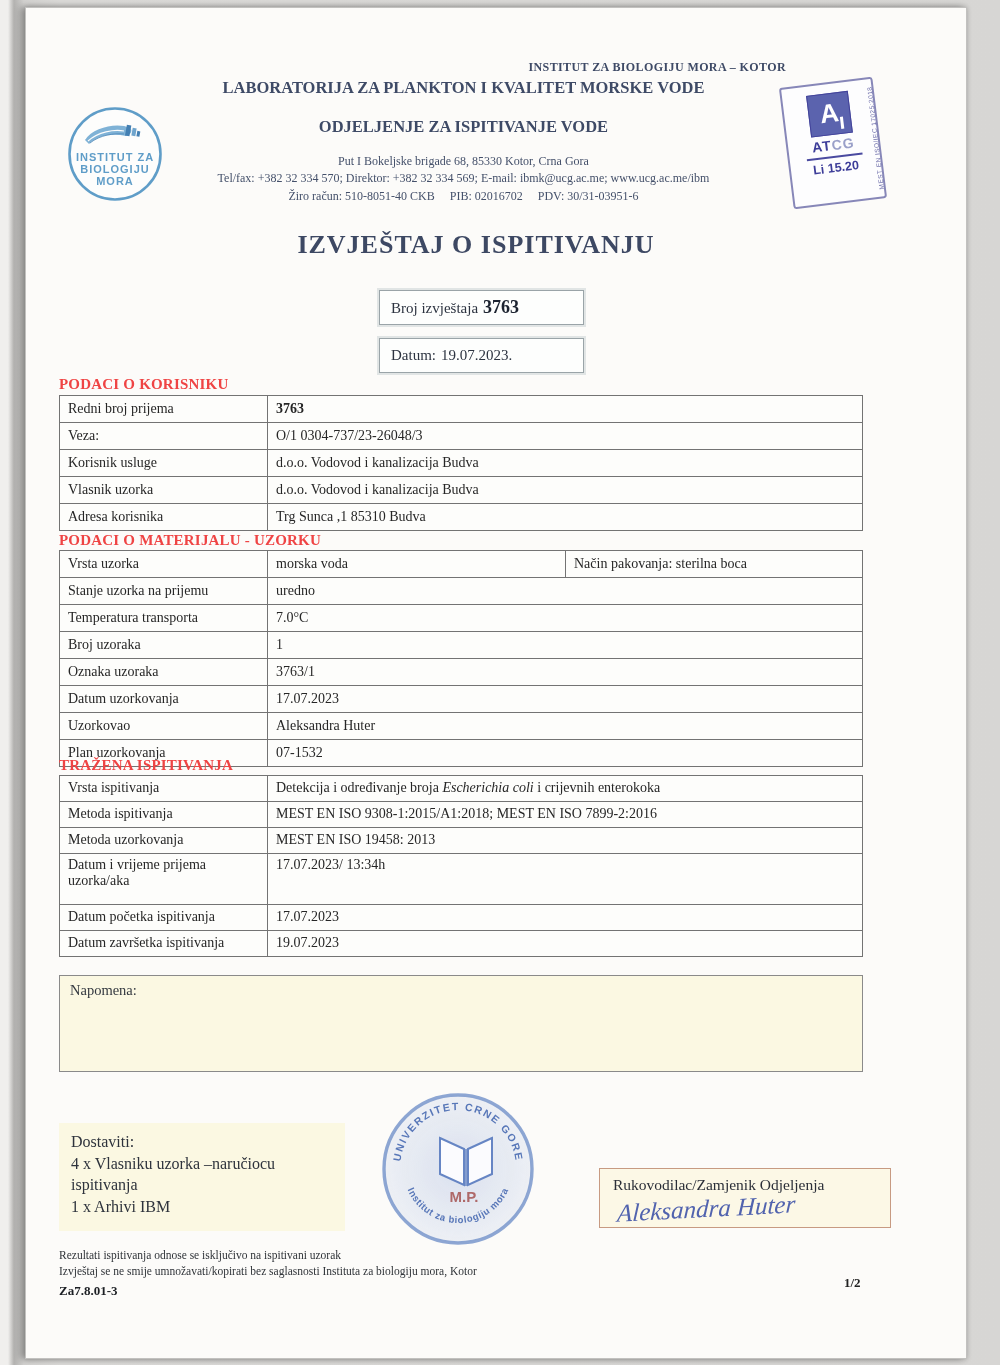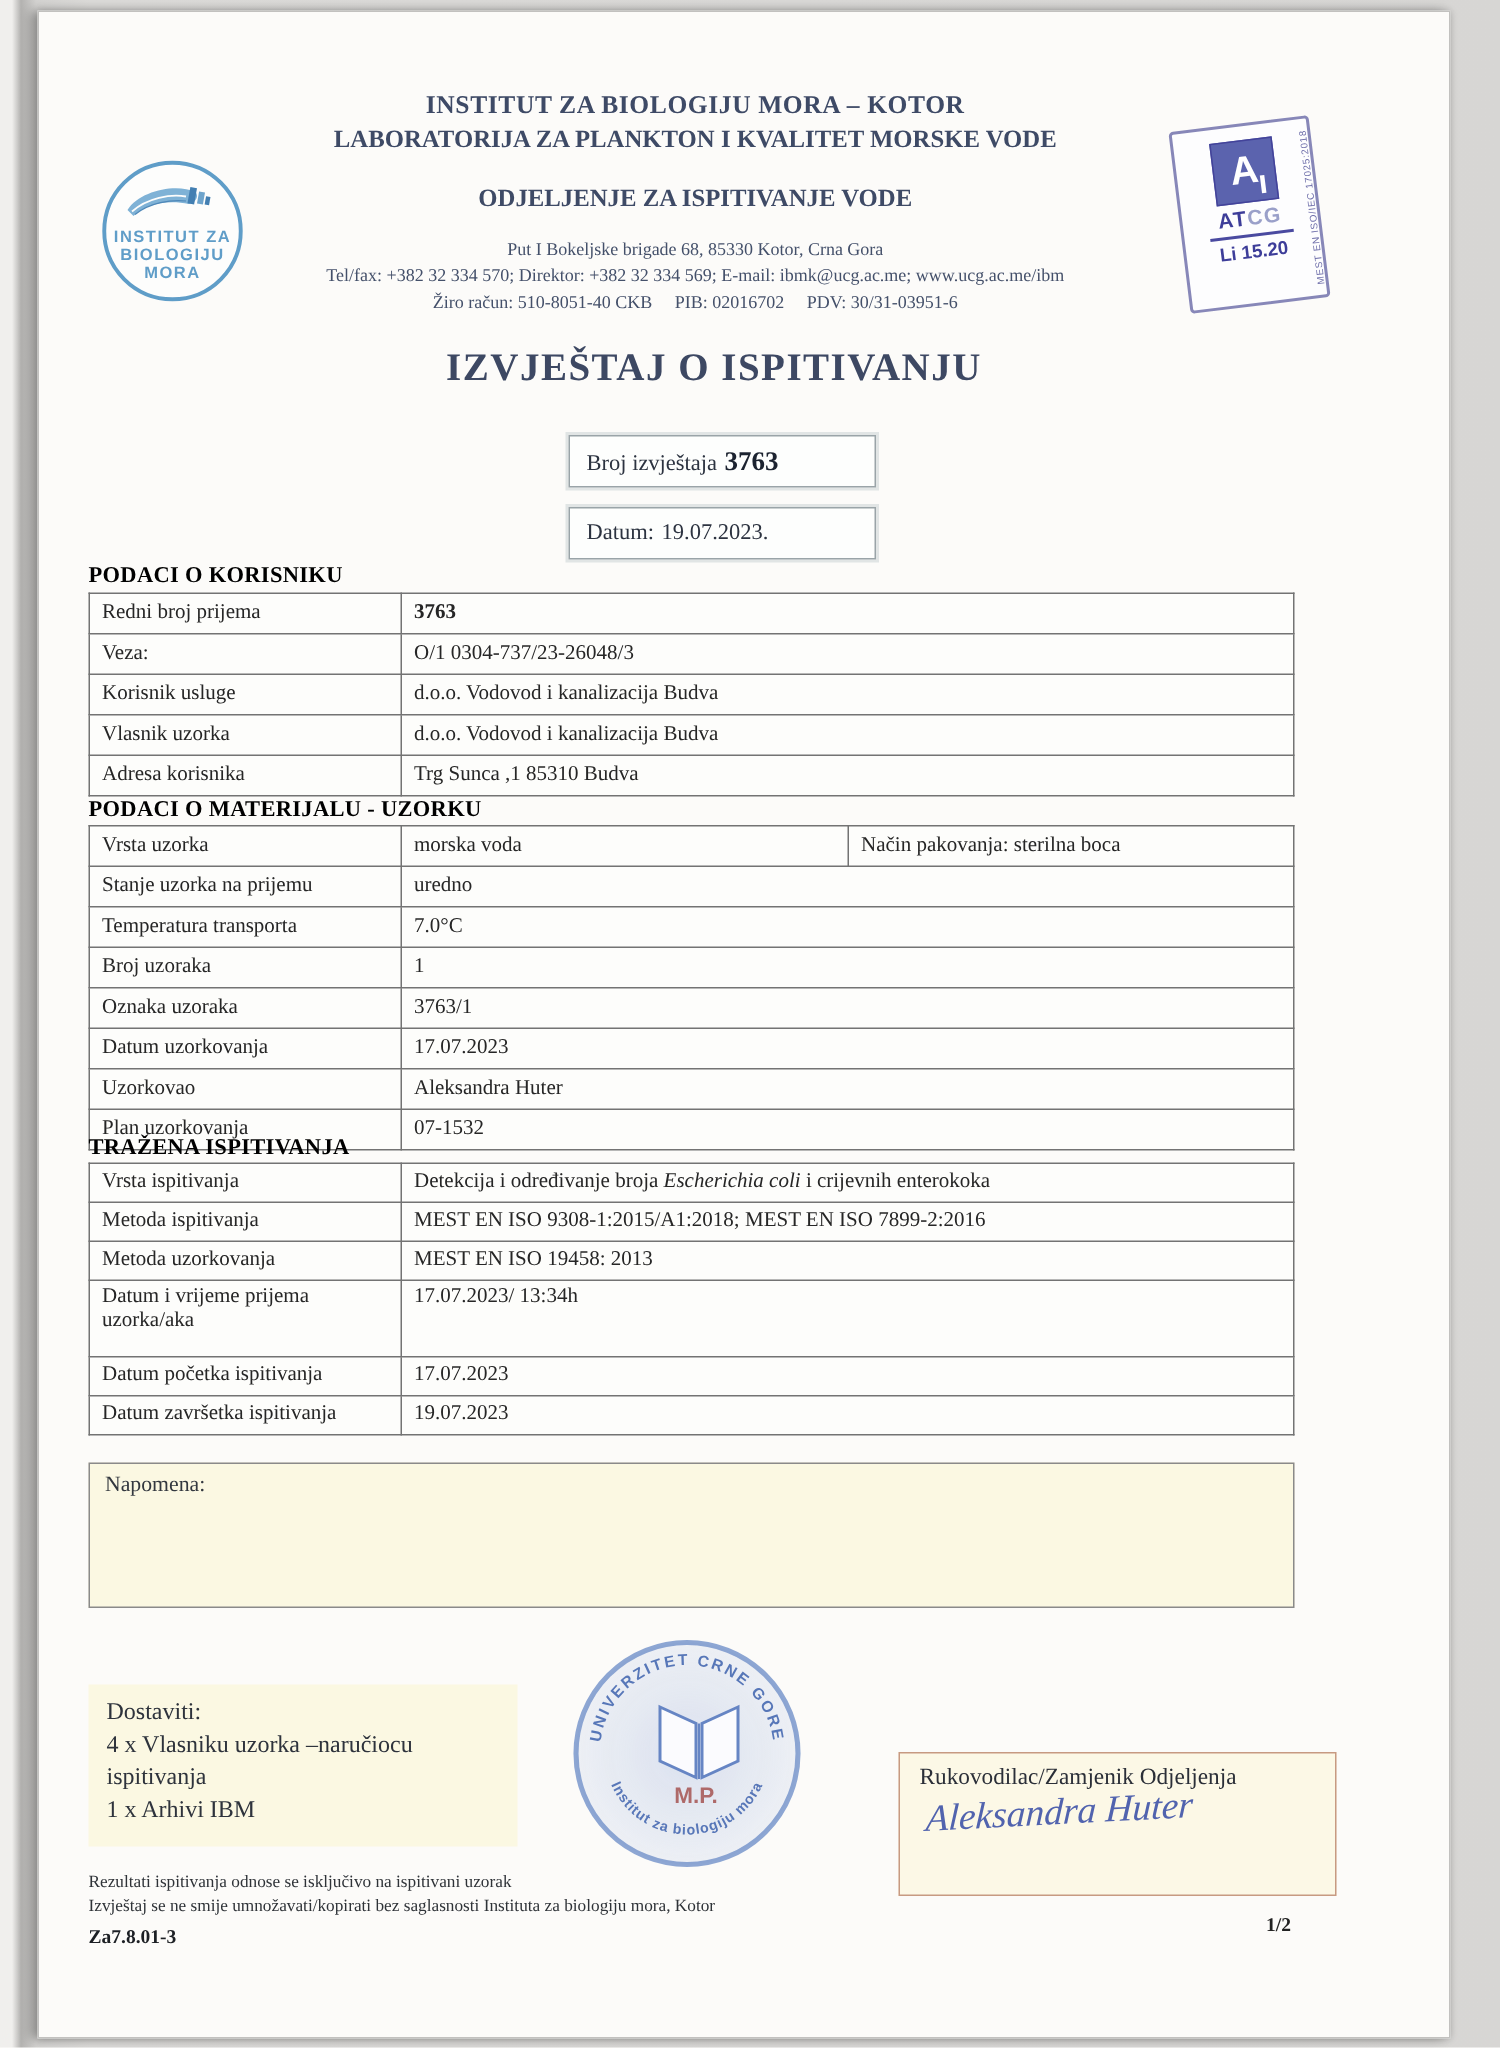--- a/index.html
+++ b/index.html
@@ -9,21 +9,21 @@
     font-family:"Liberation Serif",serif;
   }
   .page{
     position:absolute;left:25px;top:7px;width:940px;height:1350px;
     background:#fcfbf9;
     box-shadow:-5px 0 7px rgba(0,0,0,.28), 0 0 5px rgba(0,0,0,.22);
     border:1px solid #c2c1bf;
   }
   
   .hdr{position:absolute;top:52px;left:115px;width:645px;text-align:center;color:#3e4a66;}
-  .hdr .l1{font-weight:bold;font-size:17px;letter-spacing:.4px;}
+  .hdr .l1{font-weight:bold;font-size:12px;letter-spacing:.4px;text-align:right;}
   .hdr .l2{font-weight:bold;font-size:16.5px;margin-top:3px;}
   .hdr .l3{font-weight:bold;font-size:16.5px;margin-top:19px;}
   .hdr .contact{margin-top:16px;font-size:12px;color:#44506a;line-height:1.45;}
   .hdr .contact .pre{white-space:pre;}
   
   .logo-left{position:absolute;left:40px;top:97px;width:98px;height:98px;}
   
   .logo-right{
     position:absolute;left:760px;top:74px;width:90px;height:118px;
     border:2px solid #8787b8;border-radius:3px;background:#fdfdfe;
@@ -47,21 +47,21 @@
     font-weight:bold;font-size:26px;letter-spacing:1px;color:#3d4863;}
   .meta{position:absolute;top:282px;left:353px;width:205px;}
   .meta .mbox{
     border:1px solid #9aa4a8;background:#fdfefd;
     box-shadow:0 0 0 2px rgba(175,188,193,.35);
     height:33px;line-height:33px;padding-left:11px;font-size:15px;color:#2c3340;margin-bottom:13px;
   }
   .meta .mbox b{font-size:18px;margin-left:5px;color:#1c2330;}
   .meta .mbox .sp{margin-left:5px;}
   
-  .sec-h{position:absolute;left:33px;font-weight:bold;font-size:15px;color:#000000;letter-spacing:.2px;}
+  .sec-h{position:absolute;left:33px;font-weight:bold;font-size:15px;color:#ef4444;letter-spacing:.2px;}
   table.doc{position:absolute;left:33px;border-collapse:collapse;width:804px;table-layout:fixed;background:#fdfdfb;}
   table.doc td{
     border:1px solid #737373;height:24px;padding:1px 8px;
     font-size:14px;line-height:1.15;color:#262626;overflow:hidden;white-space:nowrap;
   }
   table.doc td.lbl{width:191px;}
   td.v-bold{font-weight:bold;font-size:15px;}
   table.t3 td{height:23px;}
   table.t3 td.wrap{white-space:normal;}
   tr.dbl td{height:46px;vertical-align:top;padding-top:3px;}
@@ -72,21 +72,21 @@
     background:#fbf8e2;border:1px solid #8a8a8a;box-sizing:border-box;
     font-size:14.5px;color:#33383f;padding:6px 10px;
   }
   
   .dostaviti{
     position:absolute;left:33px;top:1115px;width:262px;min-height:92px;
     background:#fbf8e2;padding:8px 12px;font-size:16px;color:#2e333c;line-height:1.35;
   }
   .stamp{position:absolute;left:352px;top:1080px;width:160px;height:162px;opacity:.92;}
   .sigbox{
-    position:absolute;left:573px;top:1160px;width:292px;height:96px;box-sizing:border-box;
+    position:absolute;left:573px;top:1160px;width:292px;height:60px;box-sizing:border-box;
     background:#fcf8e6;border:1.5px solid #c79a82;padding:7px 0 0 13px;
   }
   .sigbox .role{font-size:15.5px;color:#2b2f38;}
   .sigbox .name{
     display:inline-block;margin:1px 0 0 4px;
     font-style:italic;font-size:25px;color:#5163ae;letter-spacing:0px;
     transform:rotate(-3deg) skewX(-6deg);
   }
   
   .footer{position:absolute;left:33px;top:1240px;font-size:11.5px;color:#2f3338;line-height:1.35;}

